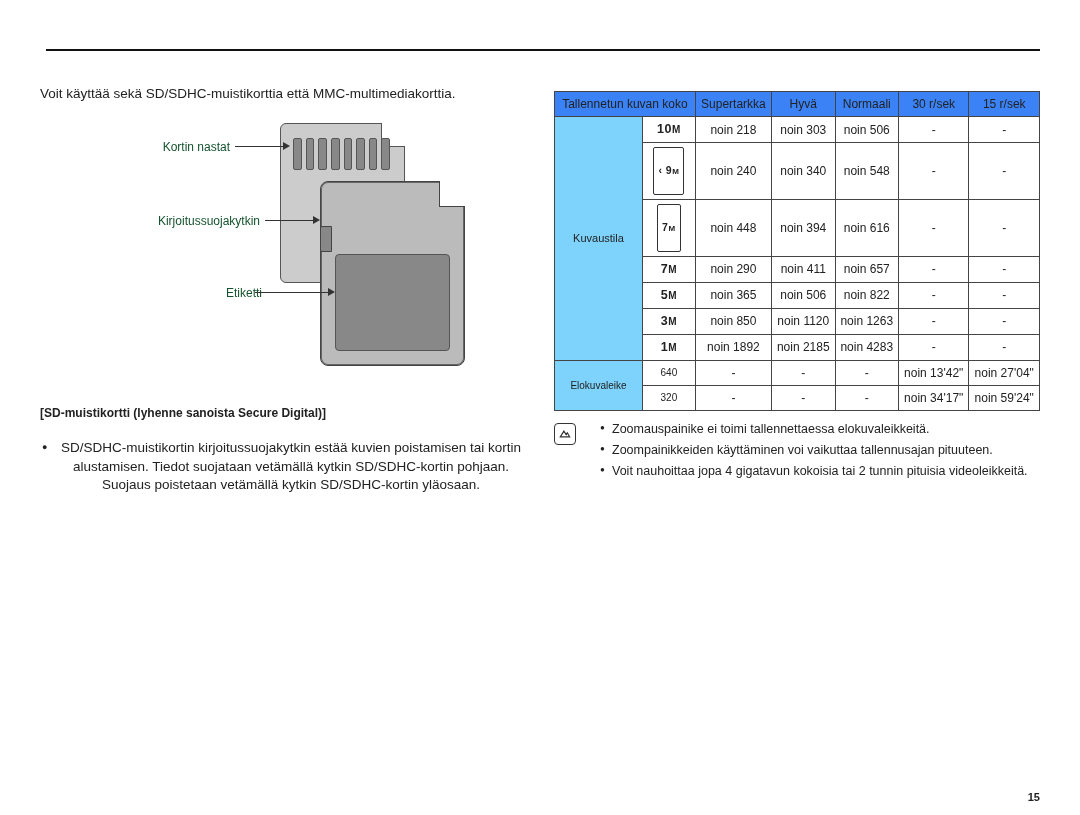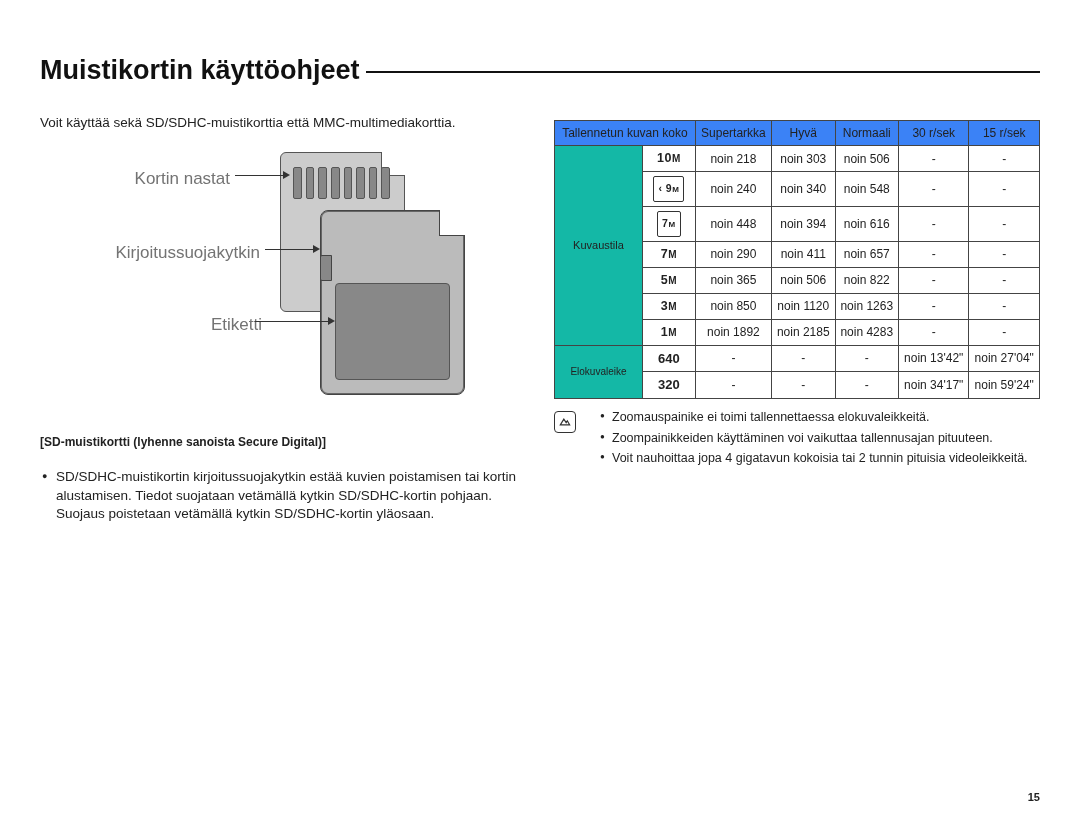--- a/index.html
+++ b/index.html
@@ -13,50 +13,49 @@
   .col p { margin-bottom: 10px; }
   .diagram { position: relative; width: 420px; height: 270px; margin: 10px 0 10px 20px; }
   .sd-back { position: absolute; left: 220px; top: 10px; width: 125px; height: 160px; background: #ccc; border: 1.5px solid #555; border-radius: 6px; }
   .notch-b { position:absolute; right:-1px; top:-1px; width:24px; height:24px; background:#fff; border-left:1.5px solid #555; border-bottom:1.5px solid #555; }
   .contacts { position:absolute; top:14px; left:12px; right:14px; height:32px; display:flex; gap:4px; }
   .contacts span { flex:1; background:#888; border:1px solid #555; border-radius:2px; }
   .sd-front { position:absolute; left:260px; top:68px; width:145px; height:185px; background:#bbb; border:1.5px solid #444; border-radius:8px; box-shadow:0 0 0 1px #666 inset; }
   .notch-f { position:absolute; right:-1px; top:-1px; width:26px; height:26px; background:#fff; border-left:1.5px solid #444; border-bottom:1.5px solid #444; }
   .wp { position:absolute; left:-1px; top:44px; width:12px; height:26px; background:#888; border:1.5px solid #444; border-radius:2px 0 0 2px; }
   .label-area { position:absolute; left:14px; right:14px; top:72px; bottom:14px; background:#888; border:1px solid #555; border-radius:4px; }
-  .lbl { position:absolute; font-size:17px; color:#737373; text-align:right; }
+  .lbl { position:absolute; font-size:12px; color:#14532d; text-align:right; }
   .lead { position:absolute; height:1px; background:#333; }
   .arrow { position:absolute; width:0; height:0; border-top:4px solid transparent; border-bottom:4px solid transparent; border-left:7px solid #333; }
   .caption { text-align:left; font-size:12px; margin:22px 0 18px; color:#222;font-weight:bold; }
   ul.bullets { list-style: none; padding-left: 2px; }
-  ul.bullets > li { position: relative; padding-left: 14px; margin-bottom: 10px; }
+  ul.bullets > li { position: relative; padding-left: 14px; margin-bottom: 10px; text-align: center; }
   ul.bullets > li::before { content:"\25CF"; position:absolute; left:0; top:2px; font-size:9px; color:#222; }
   table.cap { border-collapse: collapse; width: 100%; font-size: 12px; margin-top: 6px; }
   table.cap th, table.cap td { border:1px solid #444; padding:4px 3px; text-align:center; background:#fff; color:#222; }
   table.cap th { background:#3b82f6; font-weight:normal; }
-  table.cap .vh { background:#14b8a6; font-size:11px; }
+  table.cap .vh { background:#7dd3fc; font-size:11px; }
   .sizecell { font-weight:bold; font-family: Arial, sans-serif; font-size:12.5px; letter-spacing:0.5px; }
   .sizecell .m { font-size:10px; }
-  .sizebox { display:inline-block; border:1px solid #333; border-radius:2px; padding:4px 4px; font-size:10.5px; line-height:14px; }
+  .sizebox { display:inline-block; border:1px solid #333; border-radius:2px; padding:15px 4px; font-size:10.5px; line-height:14px; }
   .sizebox .m { font-size:8px; }
-  .vid { font-weight:bold; font-size:13px; }
+  .vid { font-weight:normal; font-size:10px; }
   .note-block { display:flex; gap:24px; margin-top:10px; font-size:12.5px; line-height:1.35; }
   .note-icon { width:22px; height:22px; border:1.5px solid #333; border-radius:4px; display:flex; align-items:center; justify-content:center; flex:0 0 22px; margin-top:2px; }
   .note-icon svg { width:14px; height:14px; }
   .note-block ul { list-style:none; }
   .note-block li { position:relative; padding-left:12px; margin-bottom:4px; }
   .note-block li::before { content:"\25CF"; position:absolute; left:0; top:2px; font-size:8px; }
   .pagenum { position:absolute; right:40px; bottom:12px; font-size:11px; font-weight:bold; color:#222; }
 </style>
 </head>
 <body>
 
 <div class="page">
   <div class="title-wrap">
-    <div class="title">Muistikortin käyttöohjeet</div>
     <div class="title-rule"></div>
   </div>
 
   <div class="cols">
 
     <div class="col">
       <p>Voit käyttää sekä SD/SDHC-muistikorttia että MMC-multimediakorttia.</p>
 
       <div class="diagram">
 

